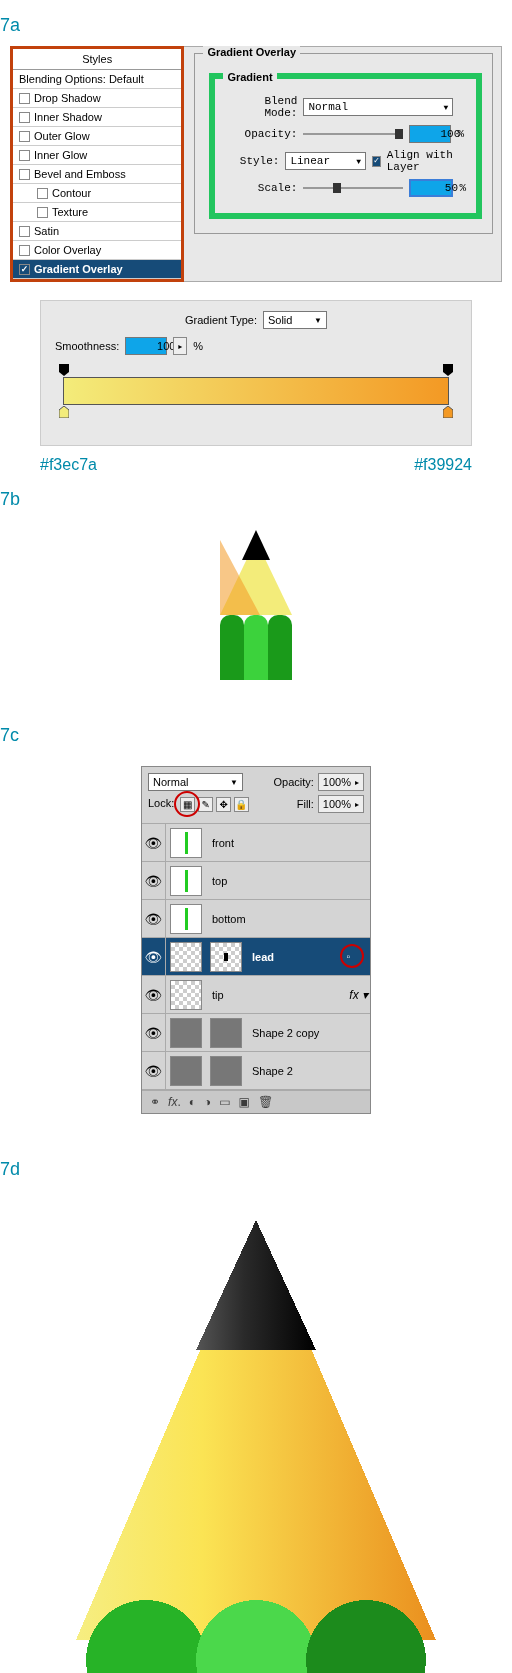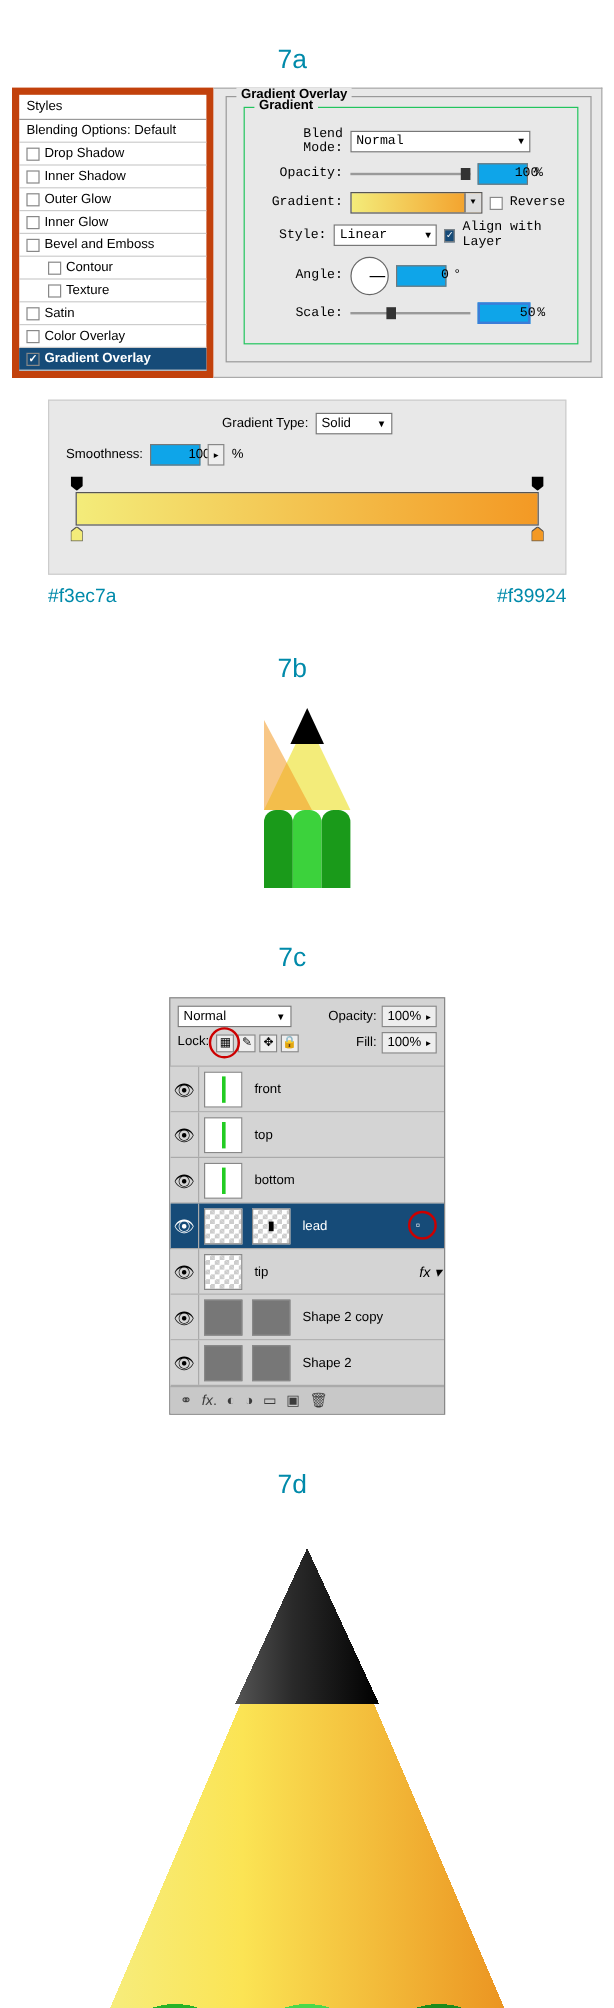--- a/index.html
+++ b/index.html
@@ -1,32 +1,32 @@
 <!DOCTYPE html>
 <html><head>
 <meta charset="utf-8">
 <style>
   * { box-sizing: border-box; margin: 0; padding: 0; }
   body { font-family: Tahoma, Arial, sans-serif; background: #fff; width: 512px; }
-  .step-label { color: #008aaa; font-size: 22px; text-align: center; padding: 15px 25px 10px 0; margin-top: 22px; }
+  .step-label { color: #008aaa; font-size: 18px; text-align: left; padding: 15px 25px 10px 0; }
   
   
   .ls-dialog { display: flex; margin: 0 10px 0 10px; }
-  .ls-left { width: 188px; border: 6px solid #c2410c; background: #fff; font-size: 11px; }
+  .ls-left { width: 188px; border: 3px solid #c2410c; background: #fff; font-size: 11px; text-align: center; }
   .ls-left-hdr { padding: 4px 6px; border-bottom: 1px solid #999; }
   .ls-item { padding: 3px 6px; border-bottom: 1px solid #ccc; display: flex; align-items: center; gap: 4px; }
   .ls-item.indent { padding-left: 24px; }
   .ls-item.selected { background: #164b78; color: #fff; font-weight: bold; }
   .cb { width: 11px; height: 11px; border: 1px solid #888; background: #fff; display: inline-flex; align-items: center; justify-content: center; font-size: 9px; line-height: 1; }
   .cb.checked { background: #164b78; color: #fff; }
   
   .ls-right { flex: 1; background: #e8e8e8; border-top: 1px solid #aaa; border-right: 1px solid #aaa; border-bottom: 1px solid #aaa; padding: 4px 8px 12px 10px; font-size: 11px; position: relative; }
   .fieldset { border: 1px solid #999; padding: 8px 10px 14px 14px; margin-top: 2px; position: relative; }
   .fieldset-title { position: absolute; top: -8px; left: 8px; background: #e8e8e8; padding: 0 4px; font-weight: bold; }
-  .inner-fieldset { border: 1px solid #22c55e; padding: 10px 10px 10px 10px; margin-top: 0; position: relative; }
+  .inner-fieldset { border: 6px solid #22c55e; padding: 10px 10px 10px 10px; margin-top: 11px; position: relative; }
   .inner-title { position: absolute; top: -8px; left: 8px; background: #e8e8e8; padding: 0 4px; font-weight: bold; }
   .row { display: flex; align-items: center; margin: 6px 0; gap: 6px; font-family: Liberation Mono, monospace; }
   .lbl { width: 72px; text-align: right; }
   .select { border: 1px solid #777; background: #fff; height: 18px; display: inline-flex; align-items: center; justify-content: space-between; padding: 0 4px; font-size: 11px; }
   .select .arrow { font-size: 8px; }
   .slider { position: relative; height: 14px; width: 100px; display: inline-block; }
   .slider-track { position: absolute; top: 6px; left: 0; right: 0; height: 2px; background: #999; }
   .slider-thumb { position: absolute; top: 2px; width: 8px; height: 10px; background: #333; }
   .numbox { border: 1px solid #777; background: #0ea5e9; width: 36px; height: 18px; display: inline-flex; align-items: center; justify-content: center; font-size: 11px; padding-left: 40px; }
   .numbox.sel { border: 2px solid #3b7dd8; }
@@ -63,21 +63,21 @@
   .lt-row { display: flex; align-items: center; justify-content: space-between; margin-bottom: 4px; gap: 6px; }
   .mini-box { border: 1px solid #888; background: #eee; height: 18px; display: inline-flex; align-items: center; padding: 0 4px; gap: 4px; }
   .mini-box .arrow { font-size: 8px; }
   .lock-row { display: flex; gap: 6px; }
   .lock-icons { display: flex; gap: 3px; align-items: center; position: relative; }
   .lock-ic { width: 15px; height: 15px; border: 1px solid #888; background: #eee; display: flex; align-items: center; justify-content: center; font-size: 10px; }
   .circle { position: absolute; border: 2px solid #c00; border-radius: 50%; pointer-events: none; }
   .layers-body { background: #d4d4d4; max-height: 280px; overflow: hidden; position: relative; }
   .layer-row { display: flex; align-items: center; height: 38px; border-bottom: 1px solid #aaa; background: #d4d4d4; position: relative; }
   .layer-row.sel { background: #164b78; color: #fff; }
-  .layer-row.sel .layer-name { font-weight: normal; }
+  .layer-row.sel .layer-name { font-weight: bold; }
   .eye { width: 24px; height: 100%; display: flex; align-items: center; justify-content: center; border-right: 1px solid #aaa; font-size: 14px; }
   .thumb { width: 32px; height: 30px; margin: 0 4px; border: 1px solid #888; background: #fff; display: flex; align-items: center; justify-content: center; overflow: hidden; }
   .thumb.checker { background-image: linear-gradient(45deg,#ccc 25%,transparent 25%,transparent 75%,#ccc 75%),linear-gradient(45deg,#ccc 25%,transparent 25%,transparent 75%,#ccc 75%); background-size: 8px 8px; background-position: 0 0, 4px 4px; }
   .thumb.grey { background: #777; }
   .thumb .bar { width: 3px; height: 22px; background: #2c2; }
   .thumb .dot { width: 4px; height: 8px; background: #000; }
   .layer-name { padding-left: 6px; flex: 1; }
   .fx-badge { font-style: italic; font-size: 12px; padding-right: 2px; }
   .smart-badge { font-size: 10px; padding-right: 20px; position: relative; }
   .layers-foot { display: flex; gap: 8px; padding: 4px 8px; border-top: 1px solid #aaa; background: #c8c8c8; font-size: 12px; }
@@ -154,41 +154,27 @@
         <div class="row">
           <span class="lbl">Opacity:</span>
           <span class="slider">
               <span class="slider-track"></span>
               <span class="slider-thumb" style="left:92px"></span>
             </span>
           <span class="numbox">100</span>
           <span>%</span>
         </div>
         <div class="row">
-          <span class="lbl">Gradient:</span>
-          <span class="grad-swatch">
-              <span class="dd">▼</span>
-            </span>
-          <span class="cb"></span>
-          <span>Reverse</span>
-        </div>
-        <div class="row">
           <span class="lbl">Style:</span>
           <span class="select" style="width:104px">
             <span>Linear</span>
             <span class="arrow">▼</span>
           </span>
           <span class="cb checked">✓</span>
           <span>Align with Layer</span>
-        </div>
-        <div class="row">
-          <span class="lbl">Angle:</span>
-          <span class="angle-dial"></span>
-          <span class="numbox">0</span>
-          <span>°</span>
         </div>
         <div class="row">
           <span class="lbl">Scale:</span>
           <span class="slider">
               <span class="slider-track"></span>
               <span class="slider-thumb" style="left:30px"></span>
             </span>
           <span class="numbox sel">50</span>
           <span>%</span>
         </div>

